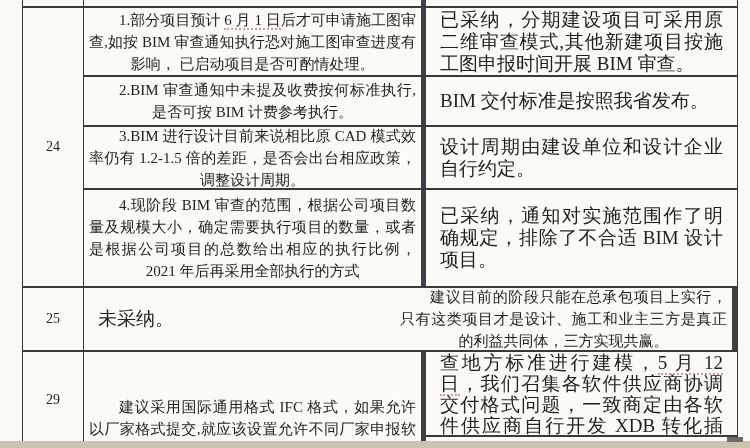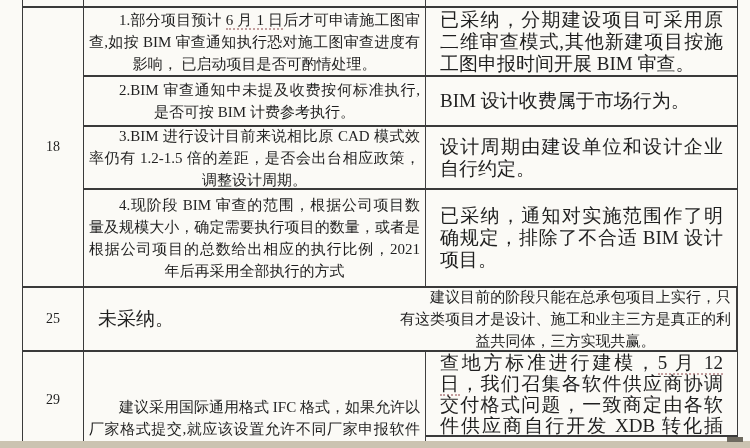--- a/index.html
+++ b/index.html
@@ -23,21 +23,21 @@
   .row-partial{height:8px;}
   .group{display:flex;box-sizing:border-box;height:280px;border-bottom:2px solid #3a3a3a;}
   .subs{flex:1;display:flex;flex-direction:column;}
   .srow{display:flex;box-sizing:border-box;border-bottom:2px solid #3a3a3a;}
   .srow:last-child{border-bottom:none;}
   .h1{height:69px;}.h2{height:50px;}.h3{height:63px;}.h4{height:98px;flex:1;}
   .r25{height:64px;}
   .r26{height:96px;border-bottom:none;}
   .c{box-sizing:border-box;}
   .num{width:61px;border-right:1px solid #3a3a3a;display:flex;align-items:center;justify-content:center;font-size:14px;}
-  .qc{width:342px;border-right:1px solid #404040;display:flex;align-items:center;overflow:hidden;}
+  .qc{width:342px;border-right:5px solid #404040;display:flex;align-items:center;overflow:hidden;}
   .ac{flex:1;display:flex;align-items:center;overflow:hidden;}
   .qp{width:100%;margin:0;padding:0 5px;font-size:15px;line-height:22px;
       text-align:justify;text-align-last:center;text-indent:2em;}
   .qp.last-left{text-align-last:left;}
   .ap{width:100%;margin:8px;padding:0 6px;font-size:19px;line-height:22px;
       text-align:justify;text-align-last:left;}
   .r26 .ap{line-height:21px;}
   .r26 .ac{height:85px;border-bottom:2px solid #3a3a3a;}
   .r26 .qc{align-items:flex-start;}
   .r26 .qp{padding-top:3px;margin-top:41px;}
@@ -54,39 +54,39 @@
   <div class="tbl">
 
     <div class="row row-partial">
       <div class="c num"></div>
       <div class="c qc"></div>
       <div class="c ac"></div>
     </div>
 
     <div class="group">
       <div class="c num">
-        <span>18</span>
+        <span>24</span>
       </div>
       <div class="subs">
 
         <div class="srow h1">
           <div class="c qc">
             <p class="qp"><span>1.部分项目预计 </span><span class="proof-mark">6 月 1 日</span><span>后才可申请施工图审查,如按 BIM 审查通知执行恐对施工图审查进度有影响， 已启动项目是否可酌情处理。</span></p>
           </div>
           <div class="c ac">
             <p class="ap">已采纳，分期建设项目可采用原二维审查模式,其他新建项目按施工图申报时间开展 BIM 审查。</p>
           </div>
         </div>
 
         <div class="srow h2">
           <div class="c qc">
             <p class="qp">2.BIM 审查通知中未提及收费按何标准执行,是否可按 BIM 计费参考执行。</p>
           </div>
           <div class="c ac">
-            <p class="ap">BIM 设计收费属于市场行为。</p>
+            <p class="ap">BIM 交付标准是按照我省发布。</p>
           </div>
         </div>
 
         <div class="srow h3">
           <div class="c qc">
             <p class="qp">3.BIM 进行设计目前来说相比原 CAD 模式效率仍有 1.2-1.5 倍的差距，是否会出台相应政策，调整设计周期。</p>
           </div>
           <div class="c ac">
             <p class="ap">设计周期由建设单位和设计企业自行约定。</p>
           </div>

